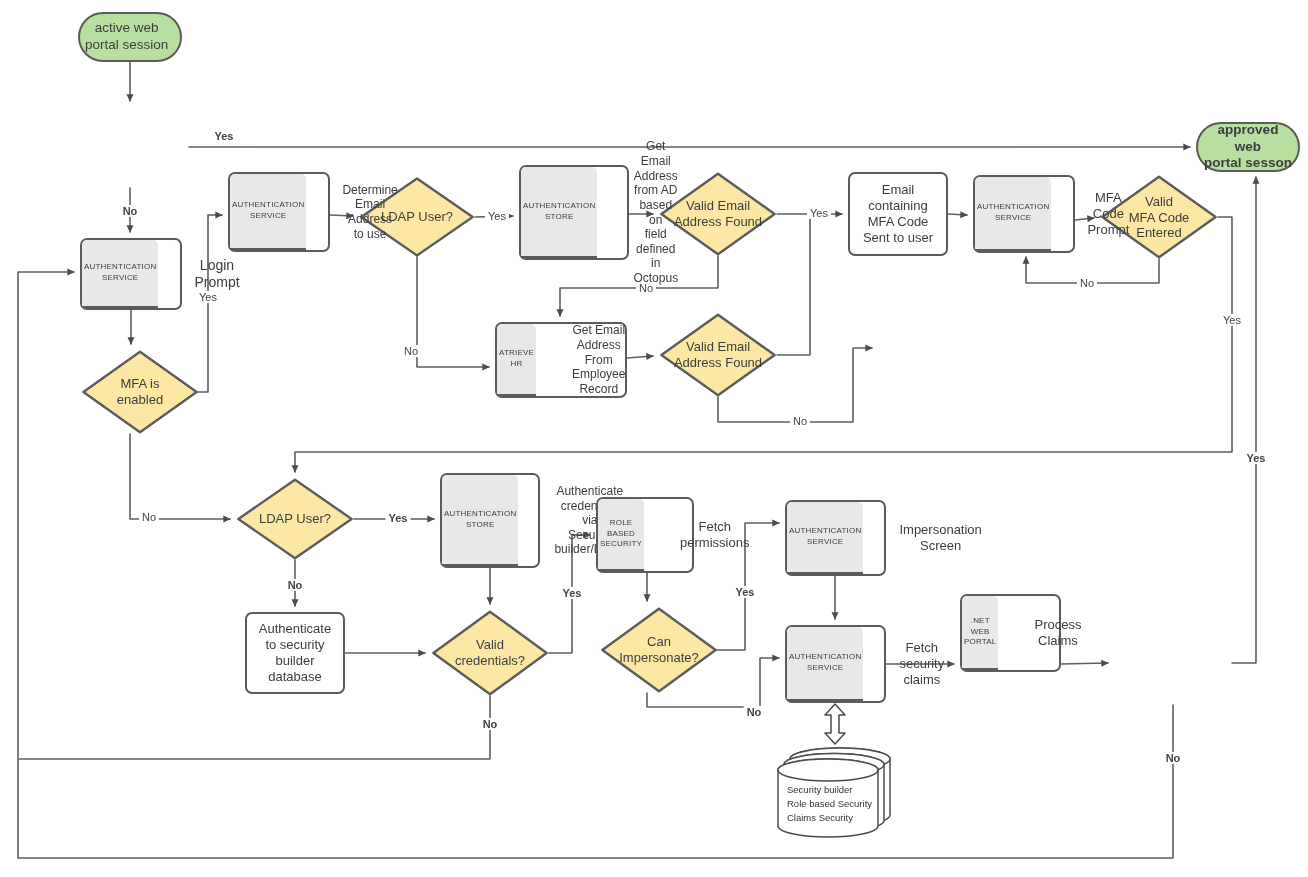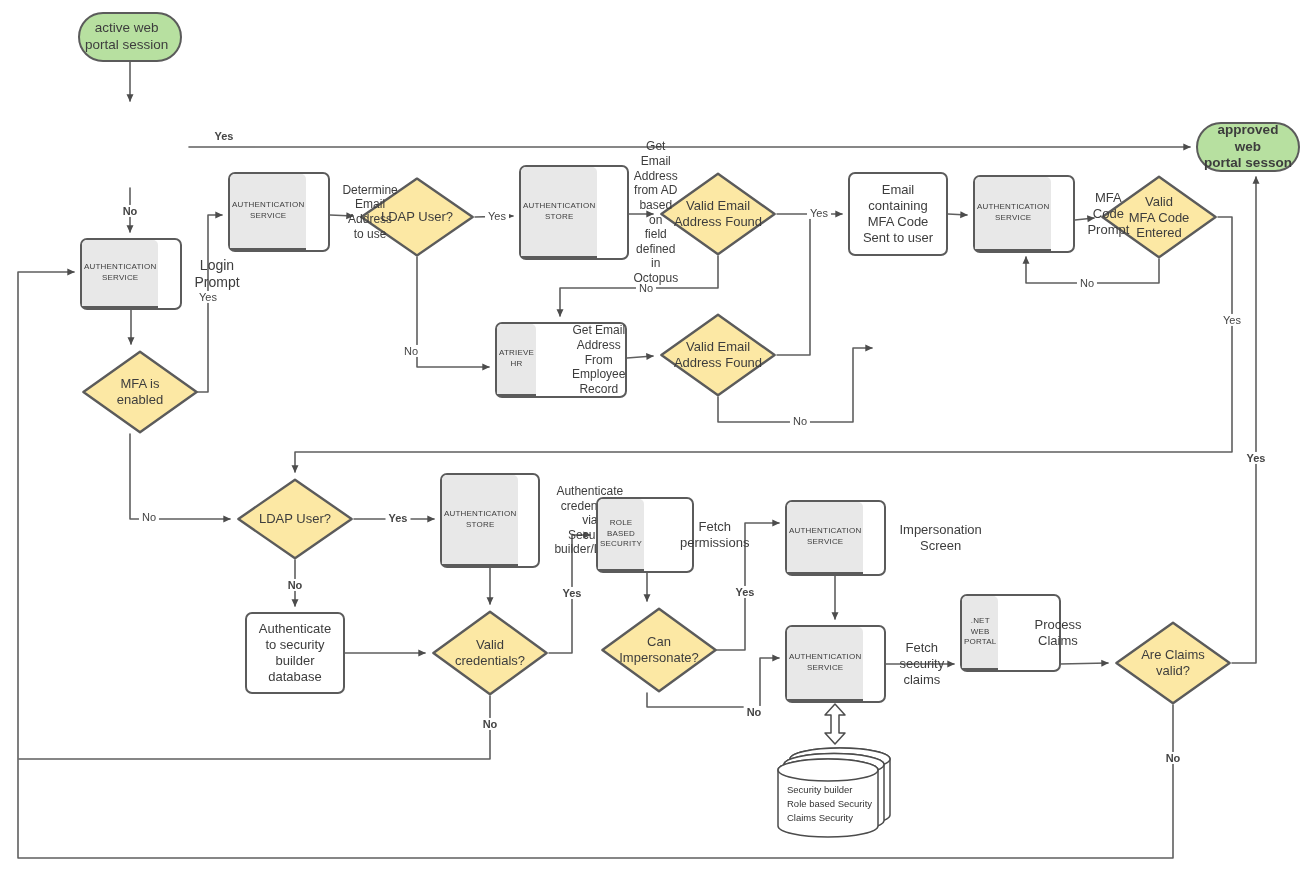--- a/index.html
+++ b/index.html
@@ -160,27 +160,20 @@
     <span class="dlabel" style="width:95px;">Valid
 credentials?</span>
   </div>
   <div class="node decision" style="left:600px;top:607px;width:118px;height:86px;">
     <svg class="dshape" viewBox="0 0 100 100" preserveAspectRatio="none">
         <polygon points="50,2 98,50 50,98 2,50" fill="#fce8a4" stroke="#5b5b5b" stroke-width="2.4" stroke-linejoin="round" vector-effect="non-scaling-stroke"></polygon>
       </svg>
     <span class="dlabel" style="width:100px;">Can
 Impersonate?</span>
   </div>
-  <div class="node decision" style="left:1114px;top:621px;width:118px;height:84px;">
-    <svg class="dshape" viewBox="0 0 100 100" preserveAspectRatio="none">
-        <polygon points="50,2 98,50 50,98 2,50" fill="#fce8a4" stroke="#5b5b5b" stroke-width="2.4" stroke-linejoin="round" vector-effect="non-scaling-stroke"></polygon>
-      </svg>
-    <span class="dlabel" style="width:90px;">Are Claims
-valid?</span>
-  </div>
 
   <div class="node process small" style="left:228px;top:172px;width:102px;height:80px;">
     <div class="phead">AUTHENTICATION
 SERVICE</div>
     <div class="pbody">Determine Email
 Address to use</div>
   </div>
   <div class="node process small" style="left:519px;top:165px;width:110px;height:95px;">
     <div class="phead">AUTHENTICATION
 STORE</div>

